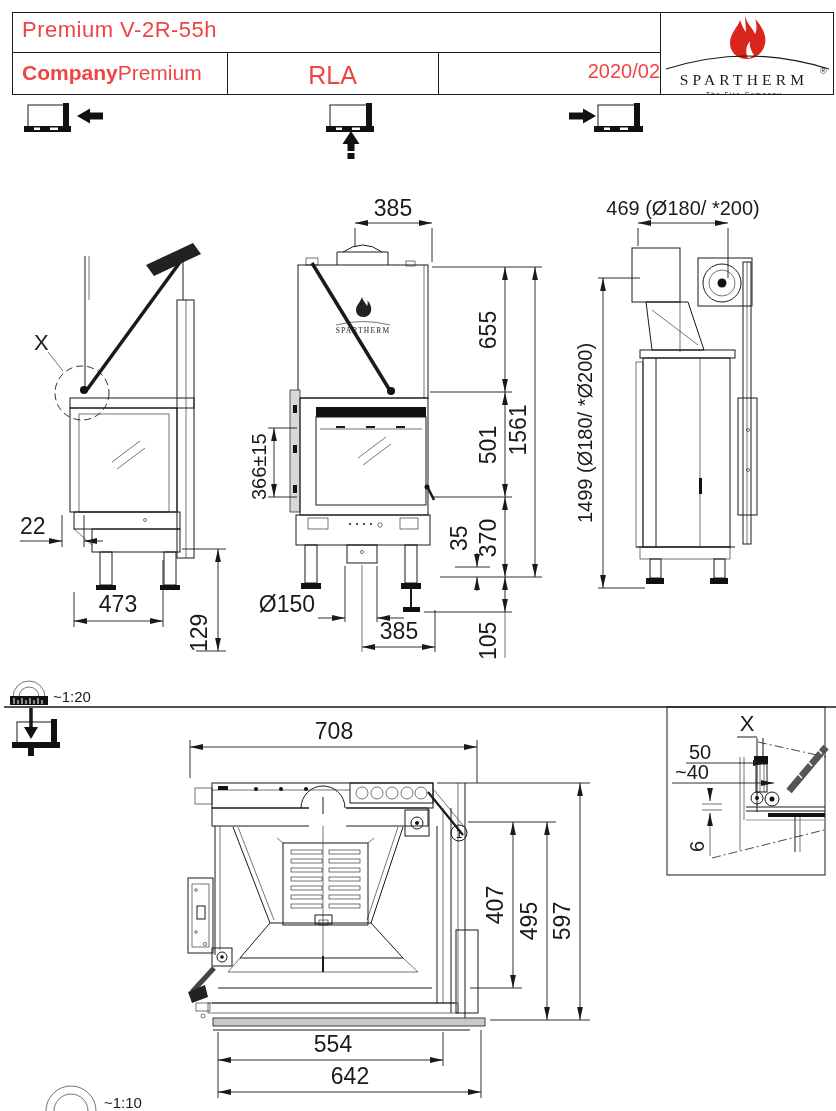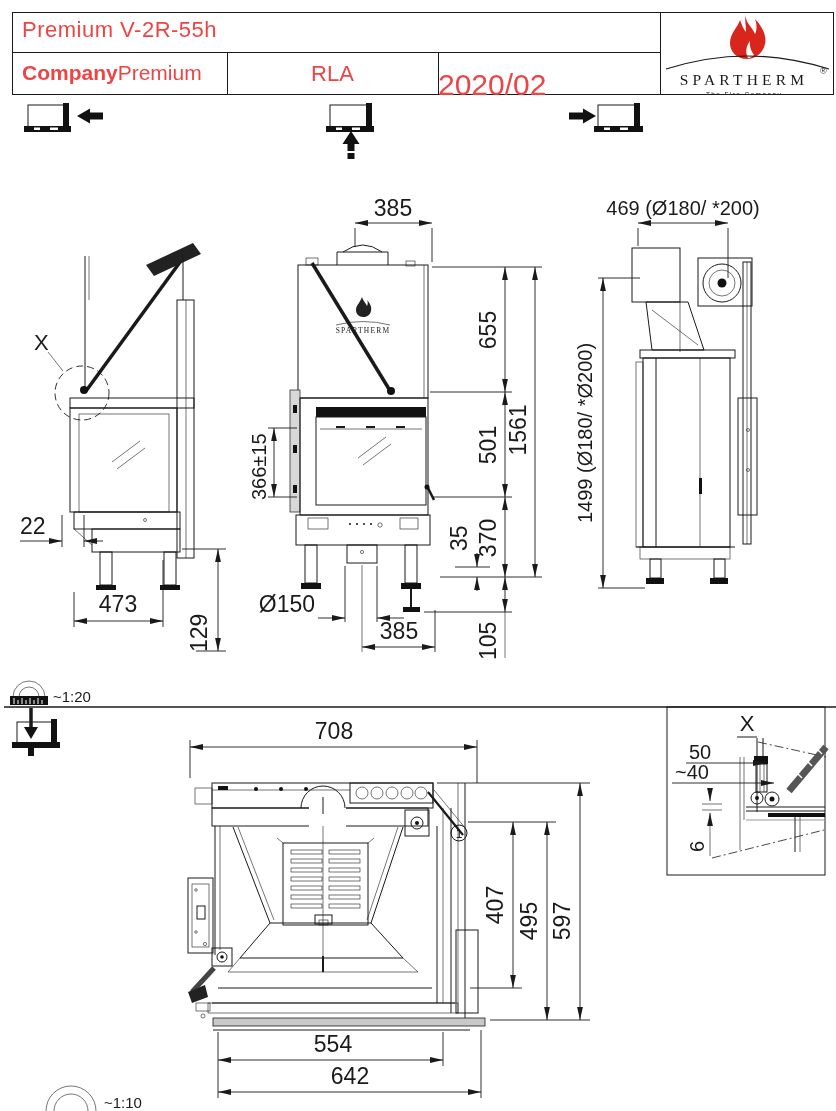--- a/index.html
+++ b/index.html
@@ -3,22 +3,22 @@
 <meta charset="utf-8">
 <style>
   html,body{margin:0;padding:0;background:#fff;}
   .page{position:relative;width:836px;height:1111px;background:#fff;overflow:hidden;
         font-family:"Liberation Sans",sans-serif;color:#ef4444;}
   .abs{position:absolute;}
   .tbline{position:absolute;background:#1a1a1a;}
   .tb-model{position:absolute;left:22px;top:17px;font-size:22px;letter-spacing:.5px;}
   .tb-edition{position:absolute;left:22px;top:61px;font-size:21px;}
   .tb-edition b{font-weight:bold;}
-  .tb-rla{position:absolute;left:227px;top:61px;width:211px;text-align:center;font-size:22px;}
-  .tb-date{position:absolute;left:438px;top:68px;width:222px;text-align:left;font-size:30px;}
+  .tb-rla{position:absolute;left:227px;top:61px;width:211px;text-align:center;font-size:25px;}
+  .tb-date{position:absolute;left:438px;top:60px;width:222px;text-align:right;font-size:20px;}
   svg{display:block;}
   .ln{stroke:#1a1a1a;stroke-width:1;fill:none;}
   .lt{stroke:#1a1a1a;stroke-width:.6;fill:none;}
   .dm{stroke:#1a1a1a;stroke-width:.9;fill:none;}
   .dsh{stroke:#1a1a1a;stroke-width:.8;fill:none;stroke-dasharray:9 3 2 3;}
   text{fill:#1a1a1a;font-family:"Liberation Sans",sans-serif;}
   .dim{font-size:23px;}
   .dims{font-size:20px;}
   .sc{font-size:15px;}
   .xlbl{font-size:22px;}

